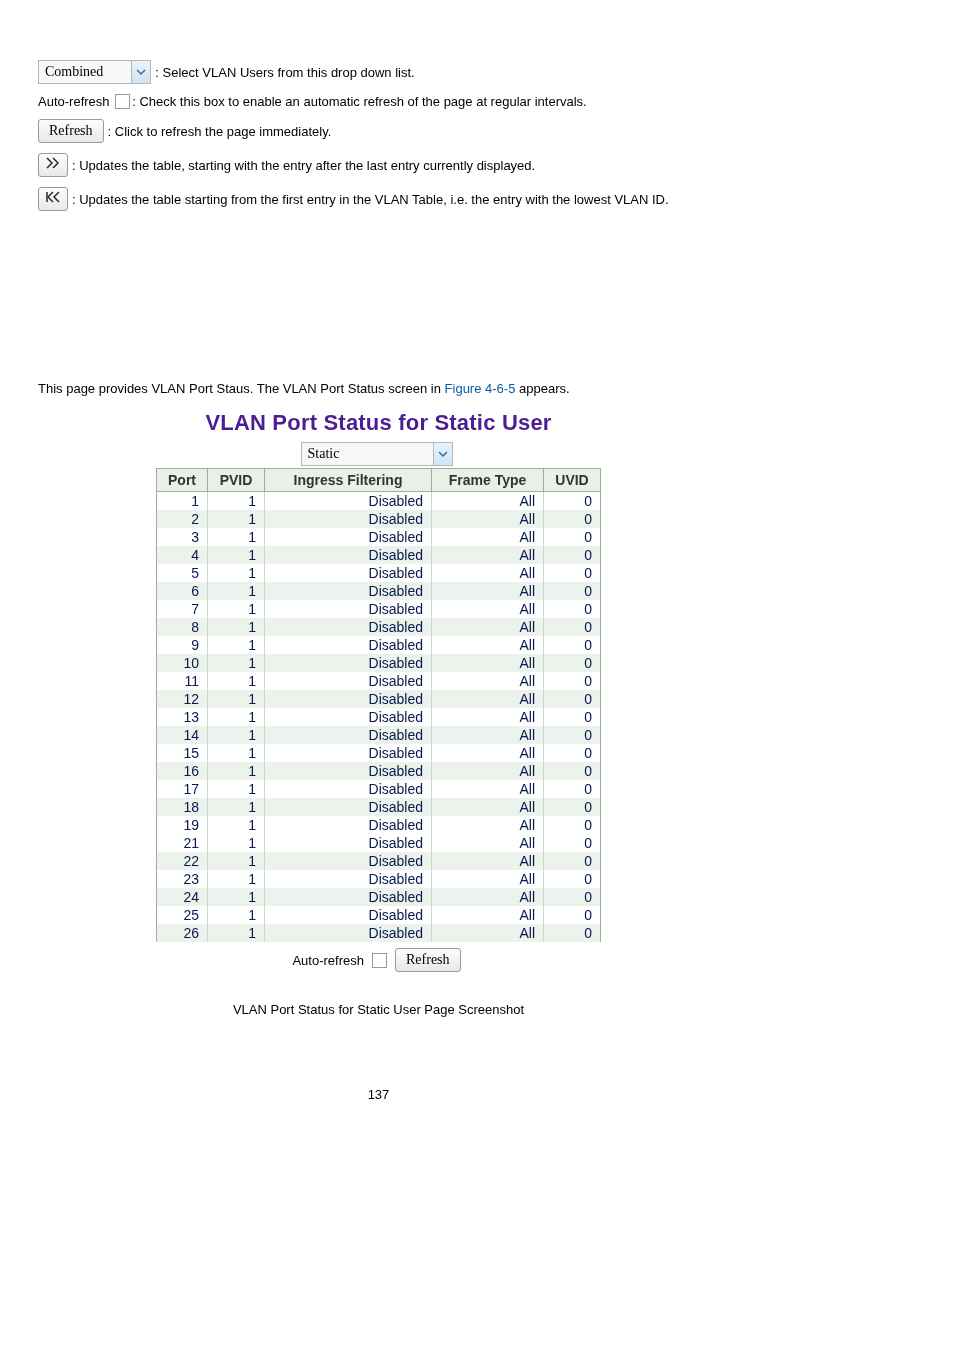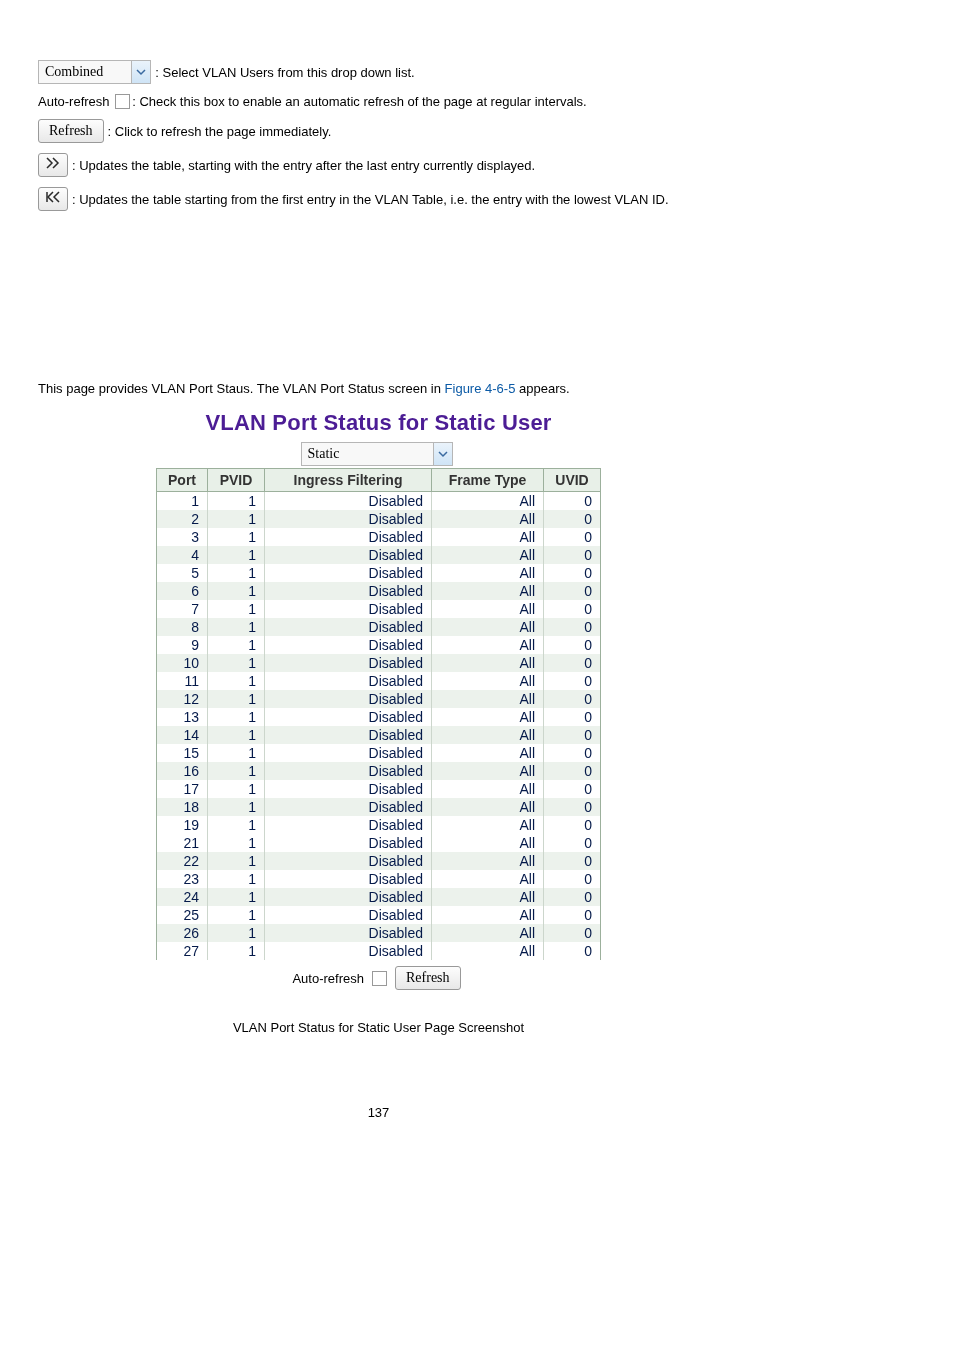--- a/index.html
+++ b/index.html
@@ -393,27 +393,20 @@
             <td class="col-ft">All</td>
             <td class="col-uv">0</td>
           </tr>
           <tr class="alt">
             <td class="col-port">26</td>
             <td class="col-pvid">1</td>
             <td class="col-ing">Disabled</td>
             <td class="col-ft">All</td>
             <td class="col-uv">0</td>
           </tr>
-          <tr>
-            <td class="col-port">27</td>
-            <td class="col-pvid">1</td>
-            <td class="col-ing">Disabled</td>
-            <td class="col-ft">All</td>
-            <td class="col-uv">0</td>
-          </tr>
         </tbody>
     </table>
 
     <div class="under-table">
       <span>Auto-refresh</span>
       <span class="ui-checkbox"></span>
       <span class="ui-button">
         <span>Refresh</span>
       </span>
     </div>

